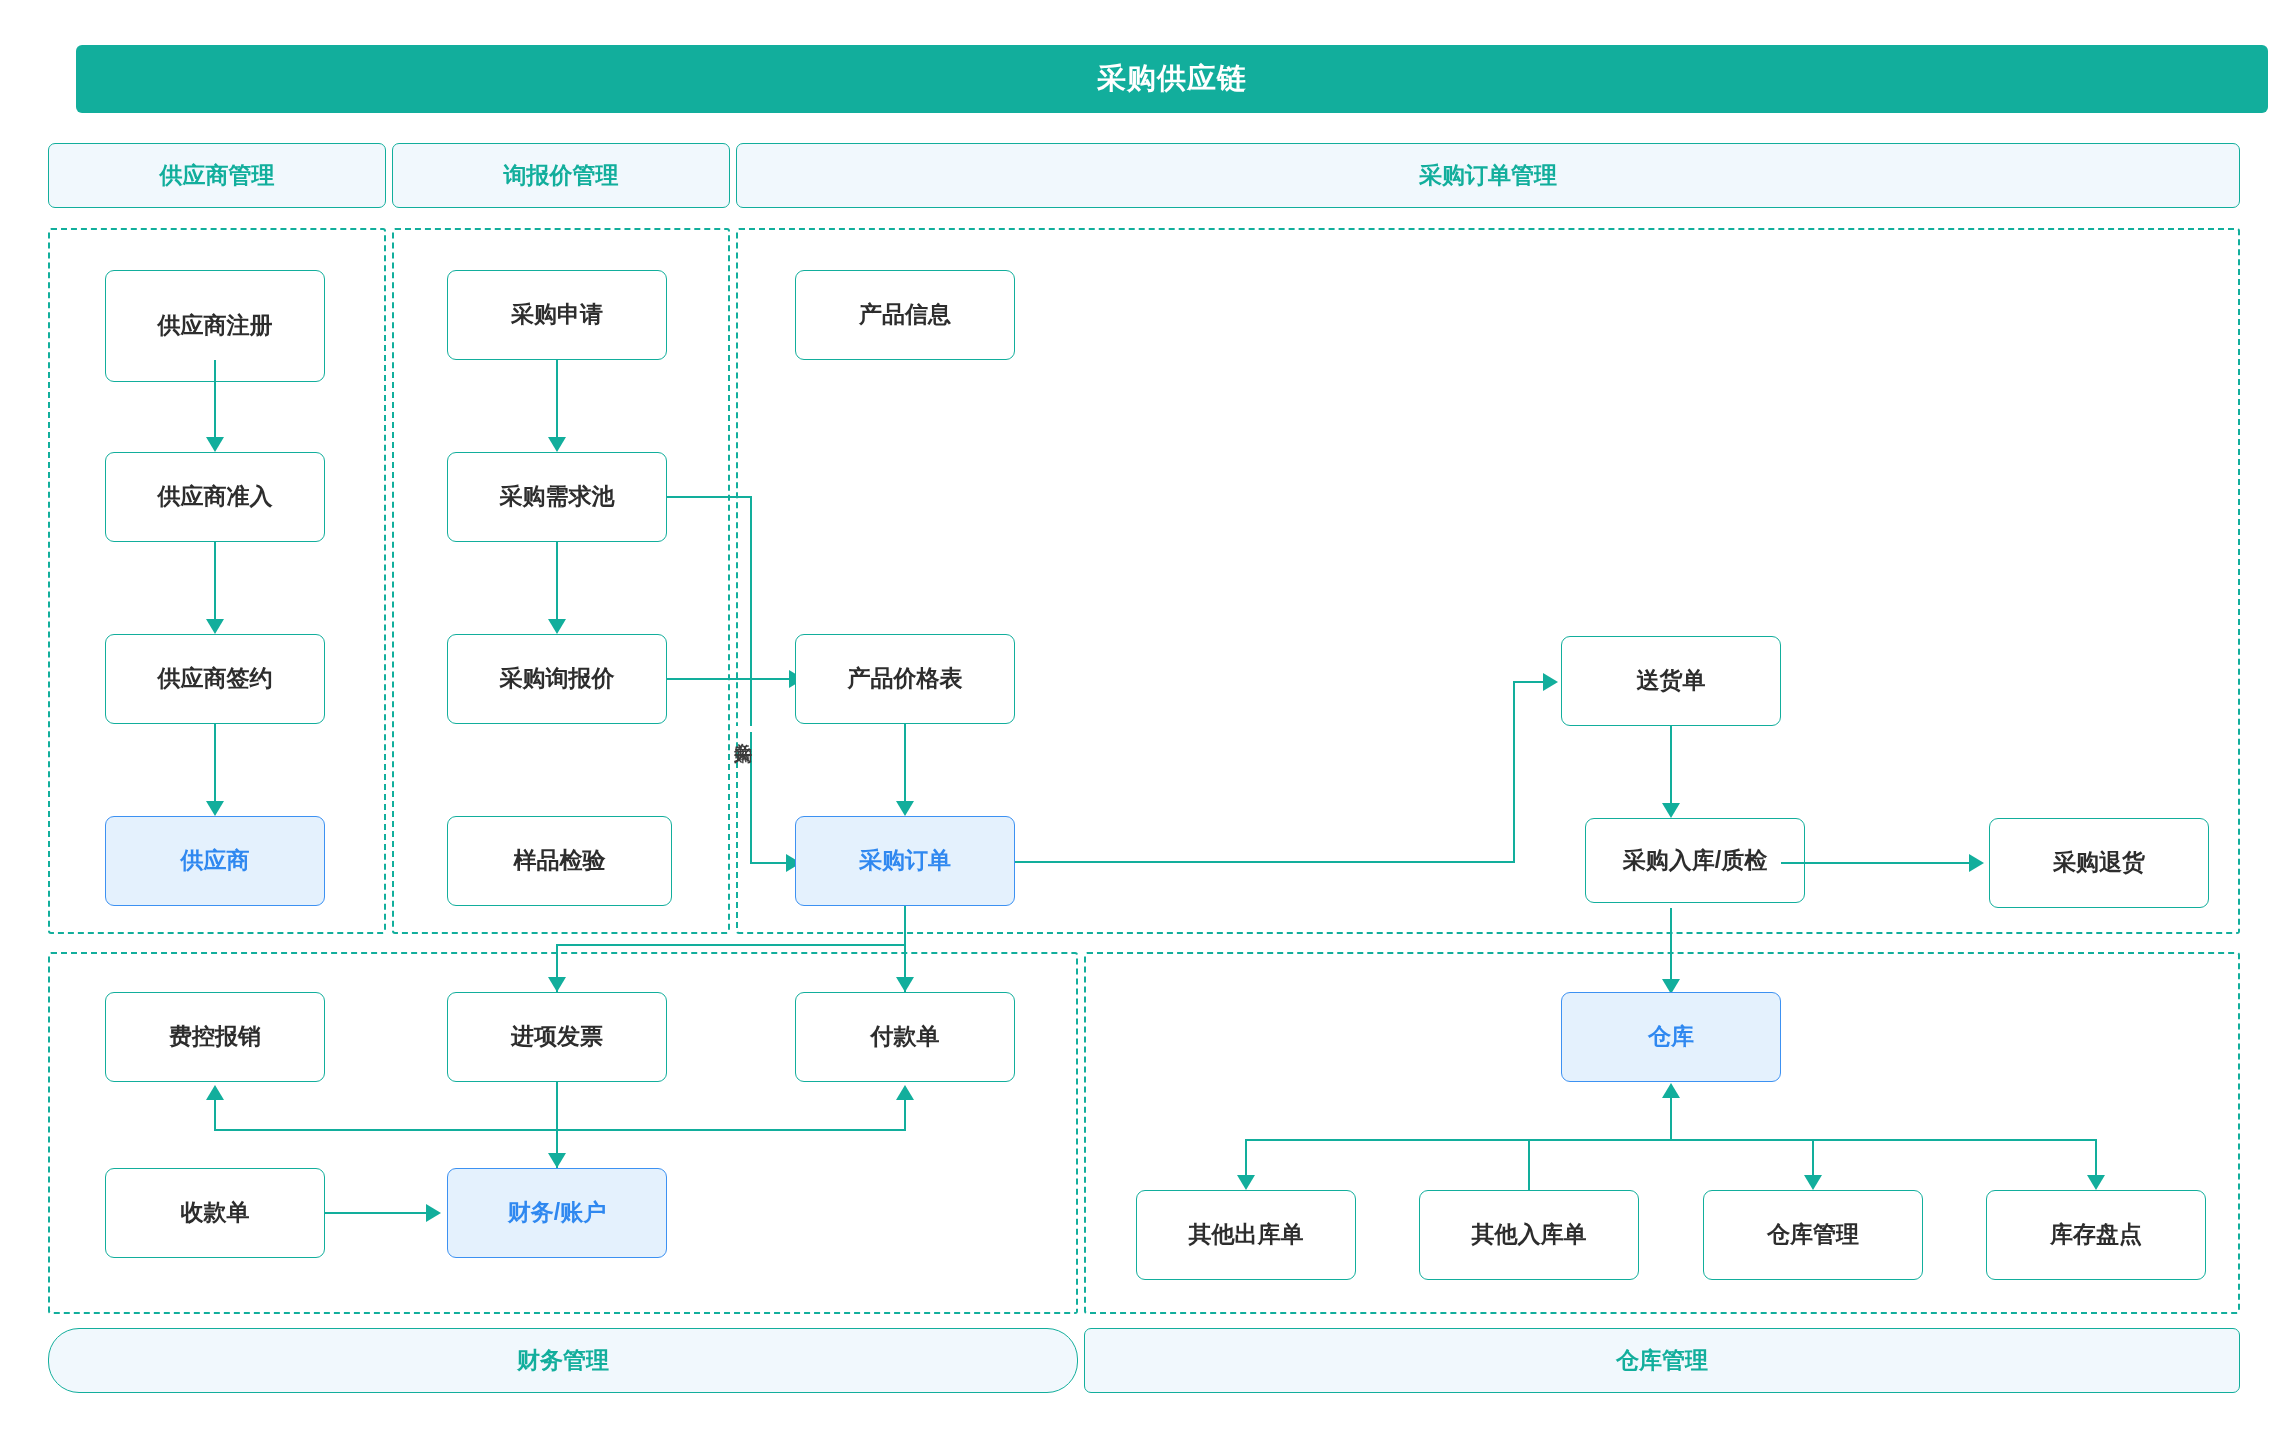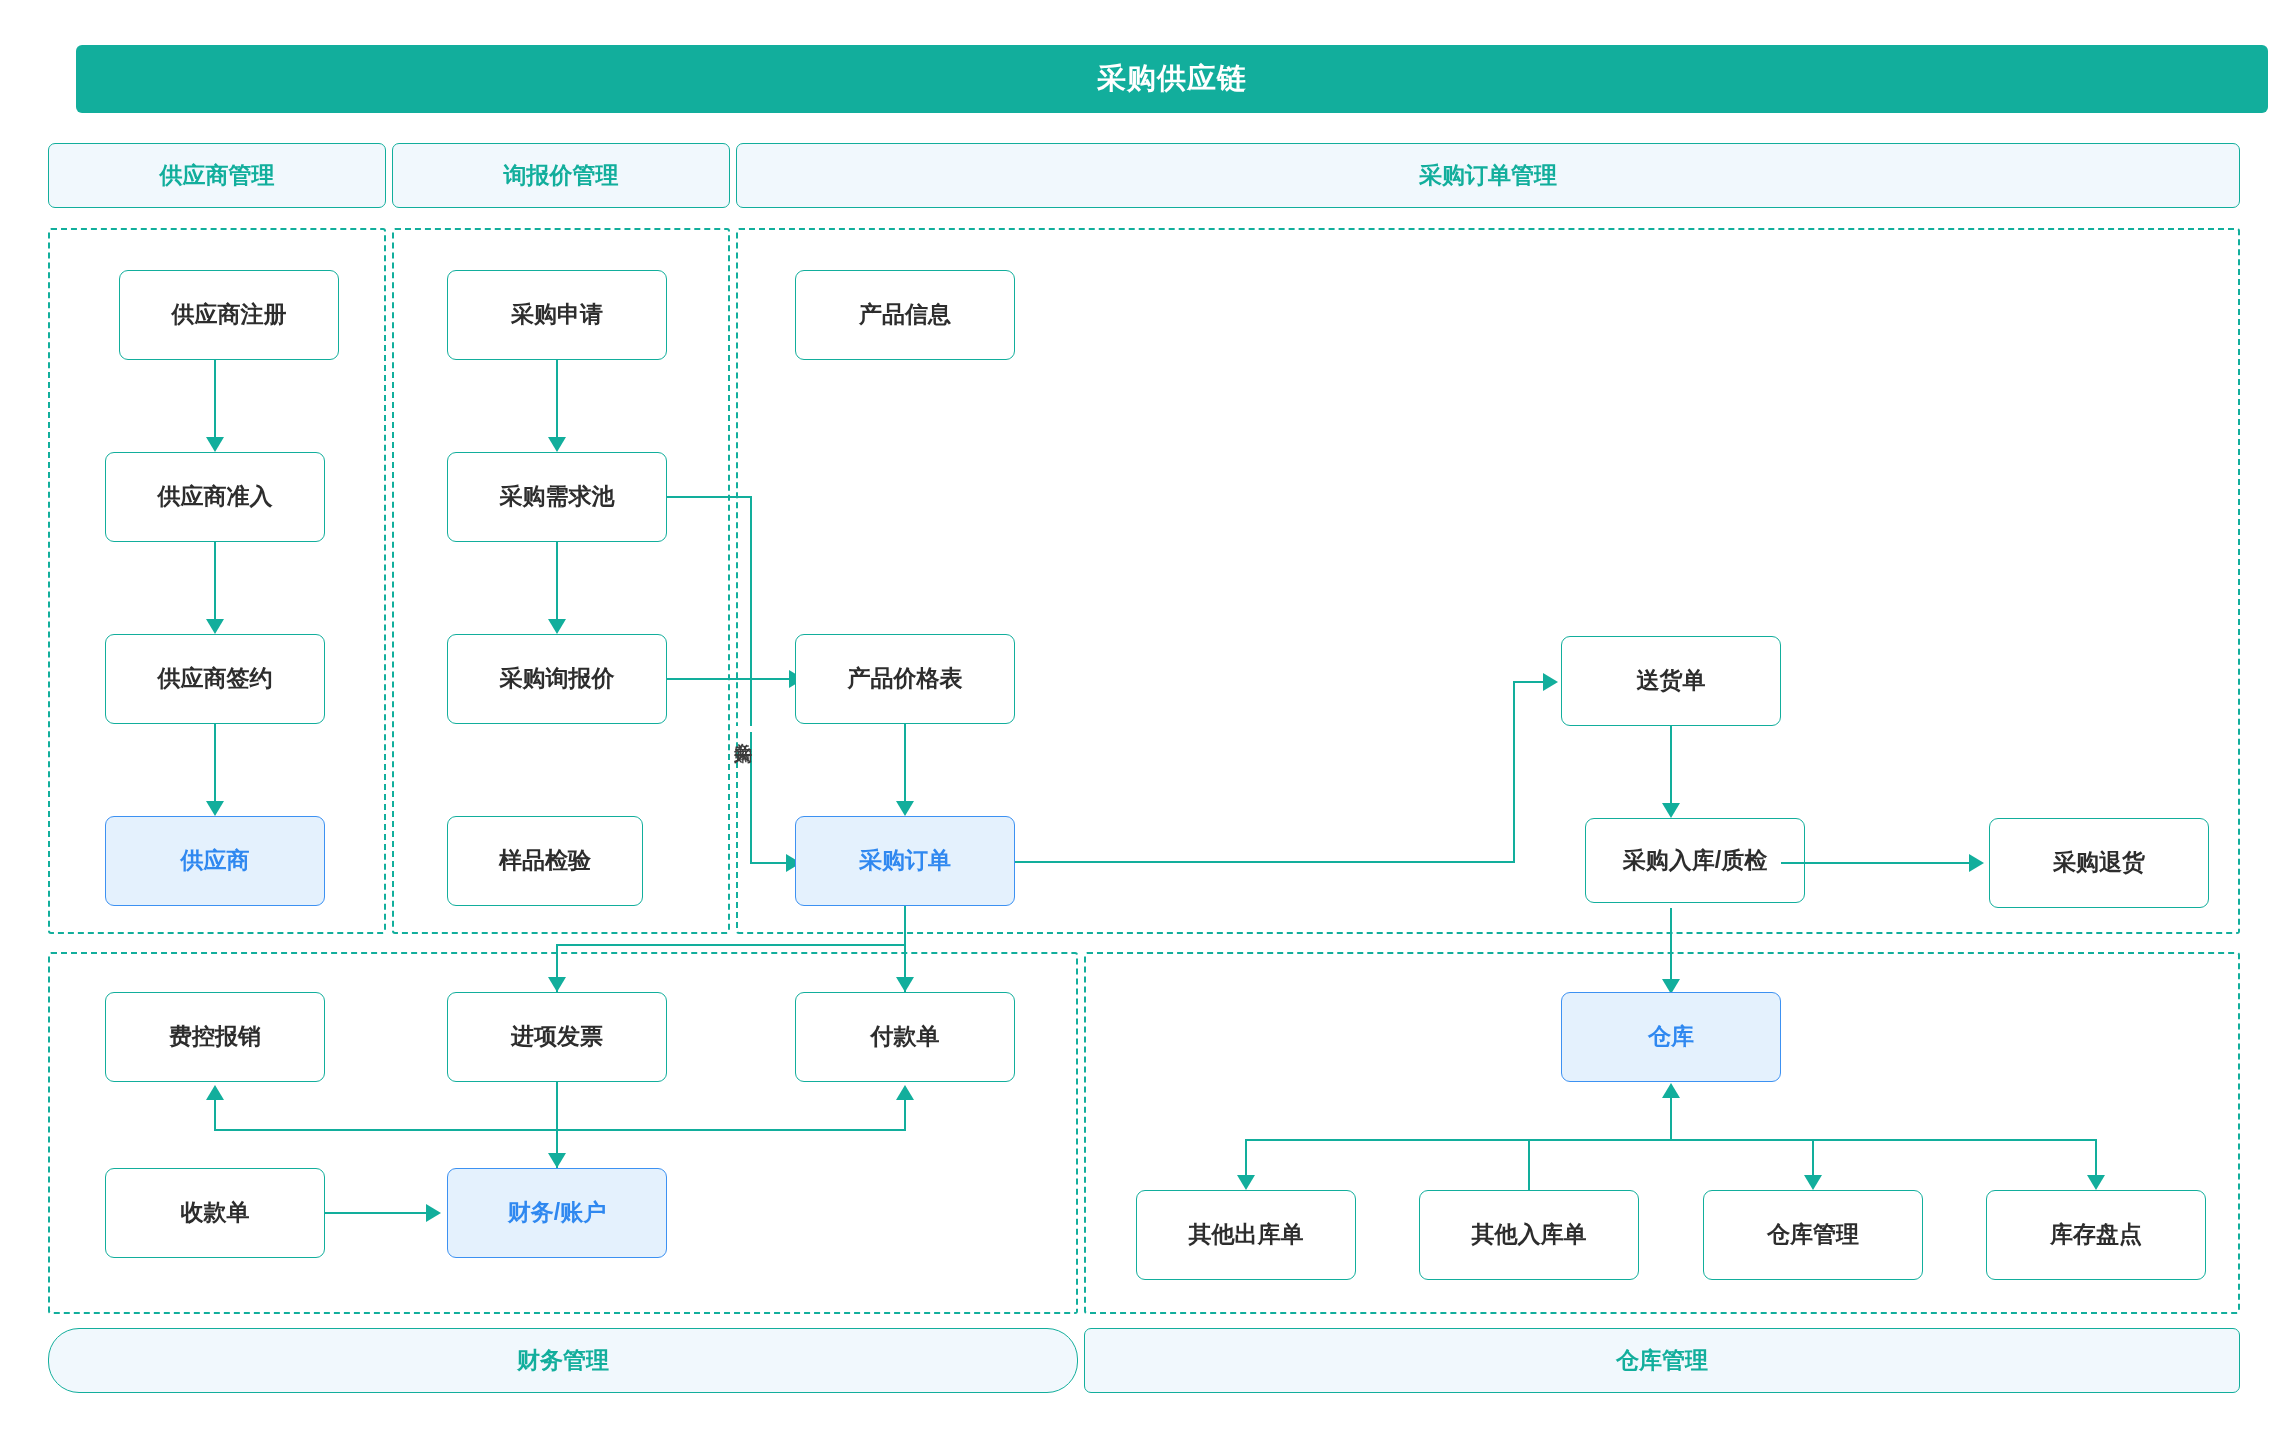--- a/index.html
+++ b/index.html
@@ -116,21 +116,21 @@
   <div class="frame" style="left:48px;  top:228px; width:338px;  height:706px;"></div>
   <div class="frame" style="left:392px; top:228px; width:338px;  height:706px;"></div>
   <div class="frame" style="left:736px; top:228px; width:1504px; height:706px;"></div>
 
   <div class="frame" style="left:48px;  top:952px; width:1030px; height:362px;"></div>
   <div class="frame" style="left:1084px;top:952px; width:1156px; height:362px;"></div>
 
   <div class="chip" style="left:48px;  top:1328px; width:1030px; height:65px;border-radius:31px;">财务管理</div>
   <div class="chip" style="left:1084px;top:1328px; width:1156px; height:65px;">仓库管理</div>
 
-  <div class="node" style="left:105px; top:270px; width:220px; height:90px;margin-left:14px;">供应商注册</div>
+  <div class="node" style="left:105px; top:270px; width:220px; height:112px;">供应商注册</div>
   <div class="ln" style="left:214px; top:360px; width:2px; height:77px;"></div>
   <div class="arw down" style="left:206px; top:437px;"></div>
 
   <div class="node" style="left:105px; top:452px; width:220px; height:90px;">供应商准入</div>
   <div class="ln" style="left:214px; top:542px; width:2px; height:77px;"></div>
   <div class="arw down" style="left:206px; top:619px;"></div>
 
   <div class="node" style="left:105px; top:634px; width:220px; height:90px;">供应商签约</div>
   <div class="ln" style="left:214px; top:724px; width:2px; height:77px;"></div>
   <div class="arw down" style="left:206px; top:801px;"></div>
@@ -149,21 +149,21 @@
   <div class="ln" style="left:750px; top:496px; width:2px; height:368px;"></div>
   <div class="ln" style="left:750px; top:862px; width:38px; height:2px;"></div>
   <div class="arw right" style="left:786px; top:854px;"></div>
   <div class="vlabel" style="left:733px; top:726px;">合并采购</div>
 
   <div class="node" style="left:447px; top:634px; width:220px; height:90px;">采购询报价</div>
 
   <div class="ln" style="left:667px; top:678px; width:124px; height:2px;"></div>
   <div class="arw right" style="left:789px; top:670px;"></div>
 
-  <div class="node" style="left:447px; top:816px; width:196px; height:90px;">样品检验</div>
+  <div class="node" style="left:447px; top:816px; width:225px; height:90px;">样品检验</div>
 
   <div class="node" style="left:795px; top:270px; width:220px; height:90px;">产品信息</div>
 
   <div class="node" style="left:795px; top:634px; width:220px; height:90px;">产品价格表</div>
   <div class="ln" style="left:904px; top:724px; width:2px; height:77px;"></div>
   <div class="arw down" style="left:896px; top:801px;"></div>
 
   <div class="node hl" style="left:795px; top:816px; width:220px; height:90px;">采购订单</div>
 
   <div class="ln" style="left:1015px; top:861px; width:500px; height:2px;"></div>

